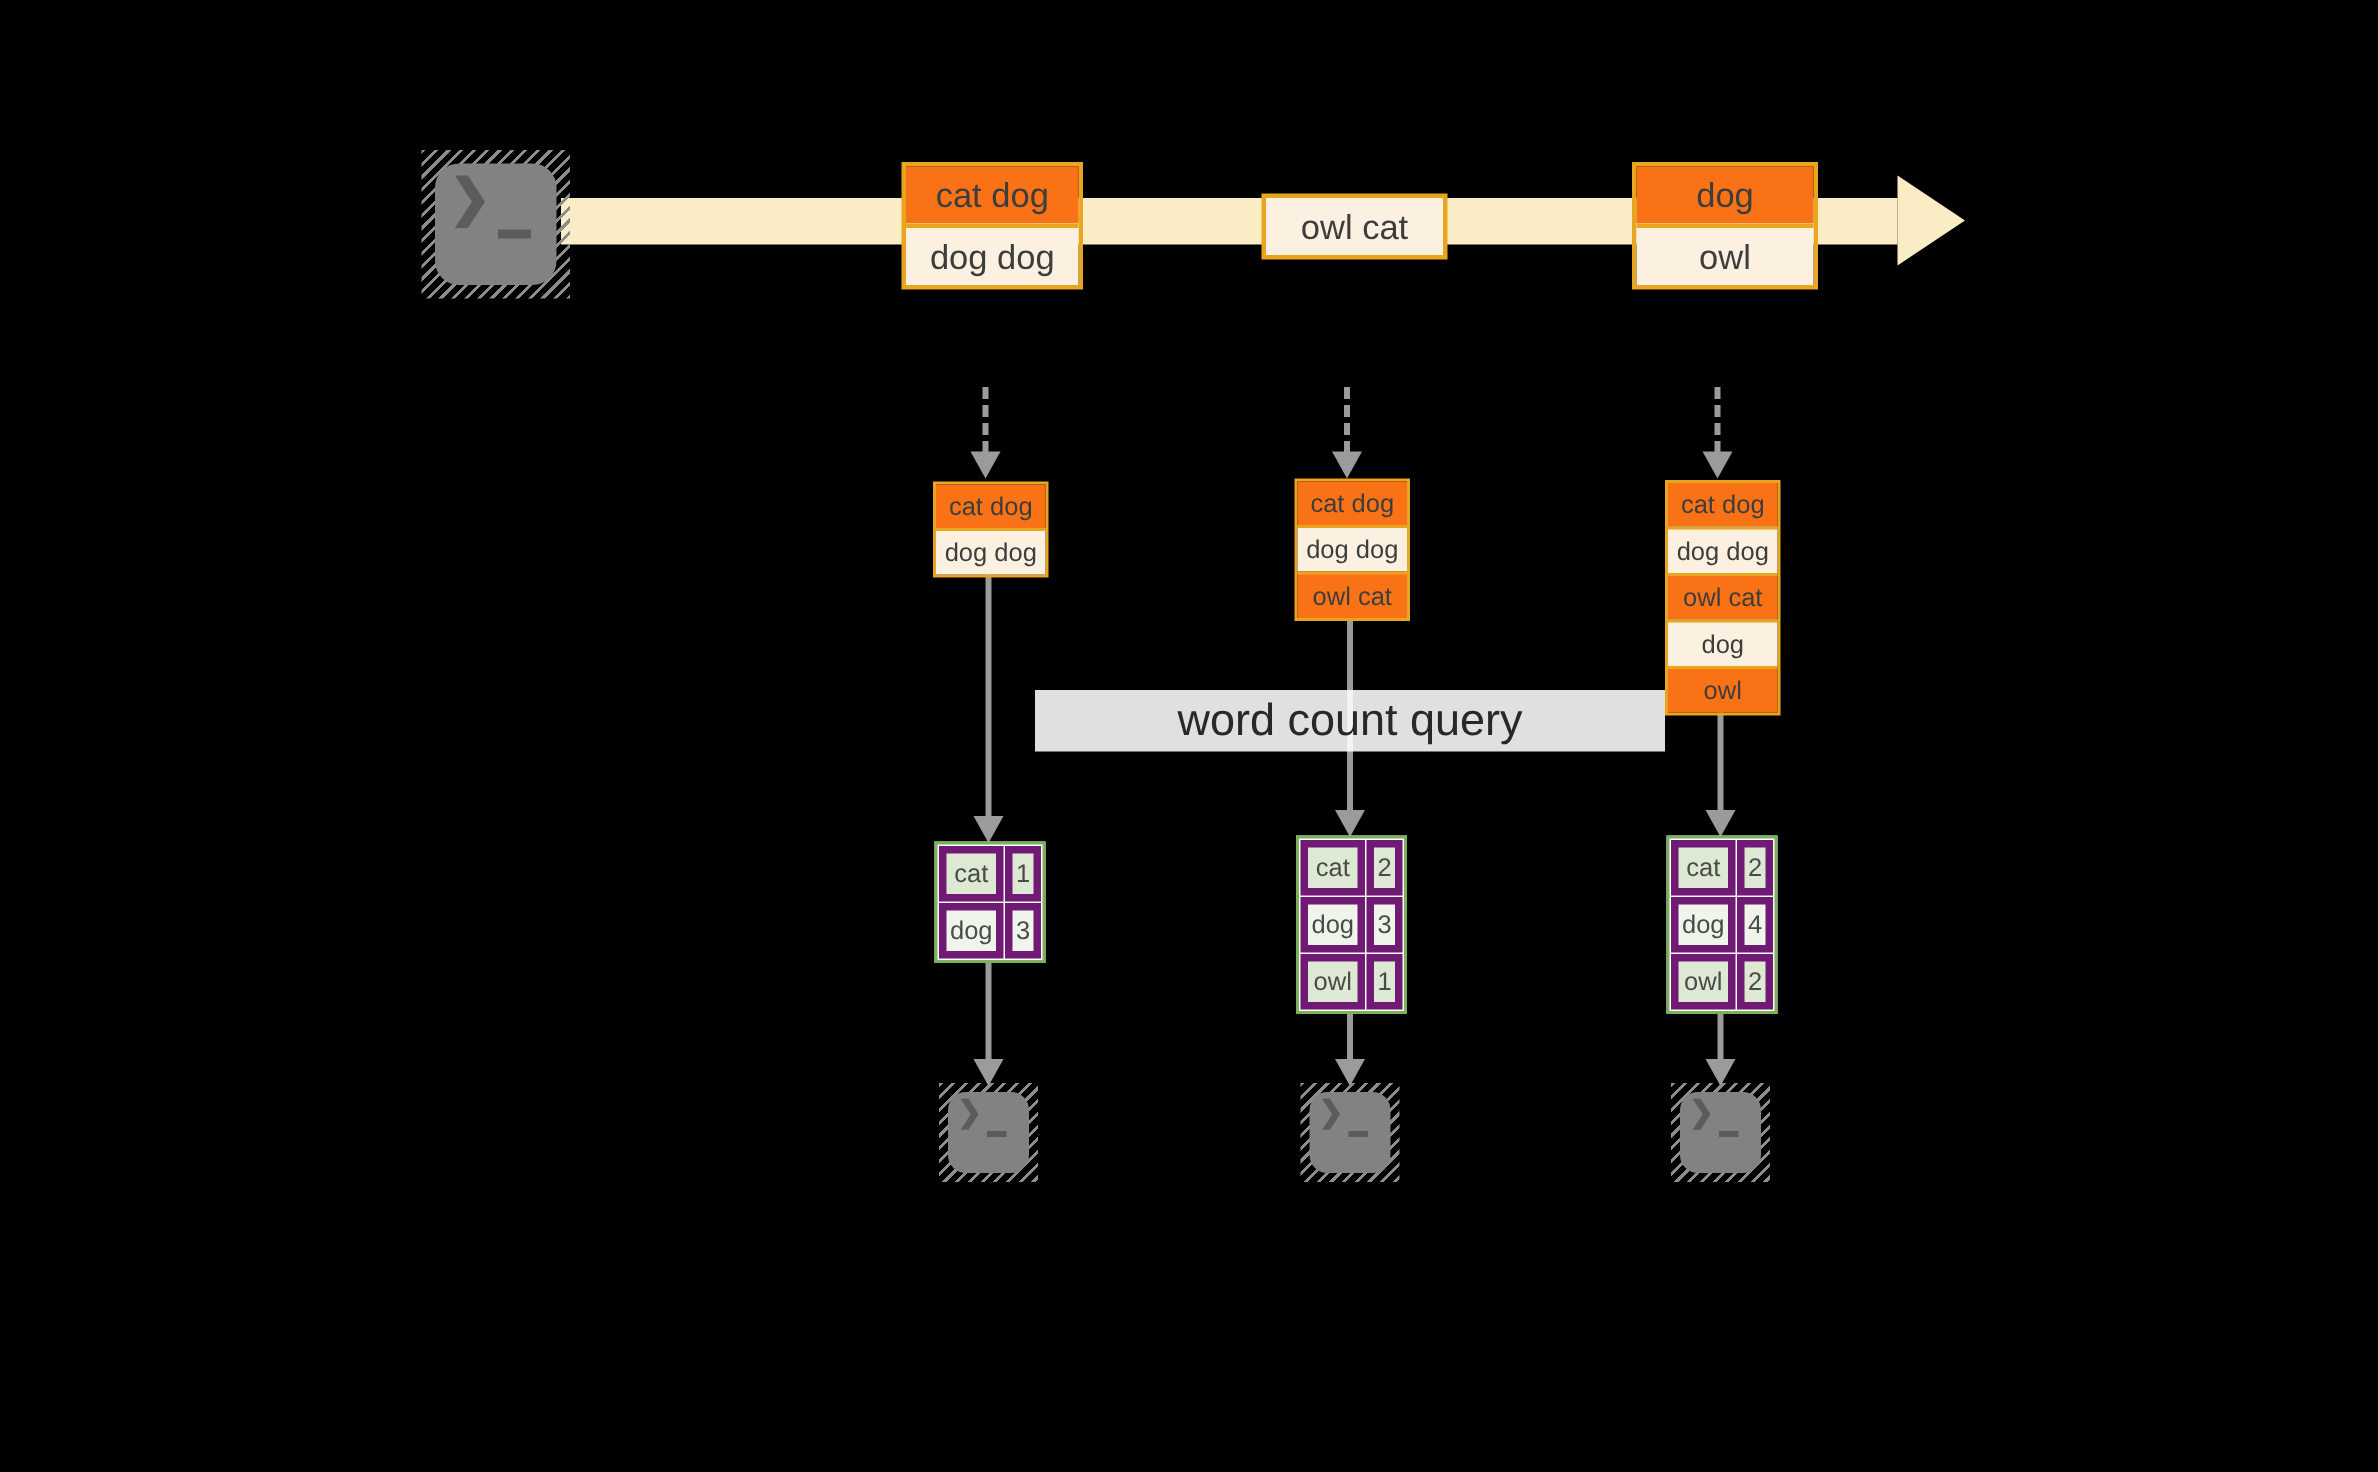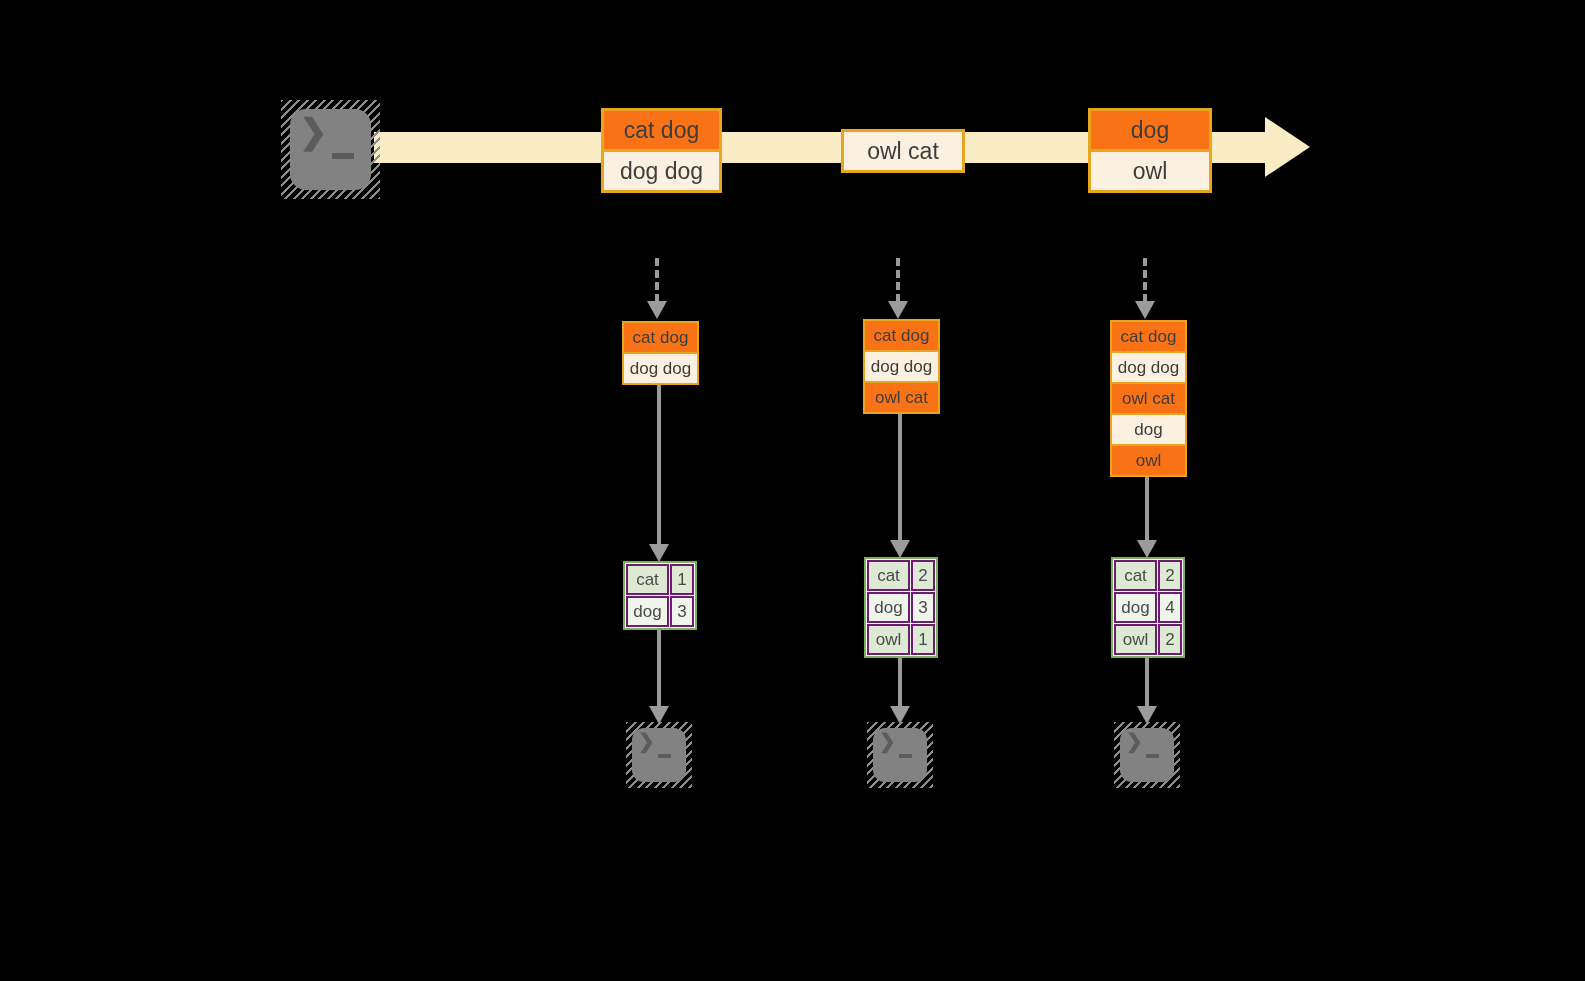--- a/index.html
+++ b/index.html
@@ -42,21 +42,21 @@
         border-top:18px solid #9b9b9b;}
 
   
   .banner{position:absolute;left:690px;top:460px;width:420px;height:41px;z-index:5;
           background:rgba(255,255,255,0.88);display:flex;align-items:center;justify-content:center;
           font-size:30px;color:#282828;}
 
   
   .ctable{position:absolute;z-index:6;border:2px solid #7cb05a;background:#fff;padding:1px;
           display:grid;grid-template-columns:43px 24px;gap:1px;}
-  .ctable .cell{height:27px;border:2px solid #701a75;display:flex;align-items:center;
+  .ctable .cell{height:27px;border:5px solid #701a75;display:flex;align-items:center;
                 justify-content:center;font-size:17px;color:#4a4a4a;}
   .gd{background:#dde9d2;}
   .gl{background:#eff5ea;}
 </style>
 </head>
 <body>
 
 <div class="canvas">
 
   <div class="band" style="left:374px;top:132px;width:891px;height:31px;"></div>
@@ -105,20 +105,21 @@
     <div class="row fd">owl</div>
   </div>
 
   <div class="vline" style="left:657px;top:383px;height:162px;"></div>
   <div class="head" style="left:649px;top:544px;"></div>
   <div class="vline" style="left:898px;top:412px;height:129px;"></div>
   <div class="head" style="left:890px;top:540px;"></div>
   <div class="vline" style="left:1145px;top:475px;height:66px;"></div>
   <div class="head" style="left:1137px;top:540px;"></div>
 
+  <div class="banner">word count query</div>
 
   <div class="ctable" style="left:623px;top:561px;">
     <div class="cell gd">cat</div>
     <div class="cell gd">1</div>
     <div class="cell gl">dog</div>
     <div class="cell gl">3</div>
   </div>
   <div class="ctable" style="left:864px;top:557px;">
     <div class="cell gd">cat</div>
     <div class="cell gd">2</div>

